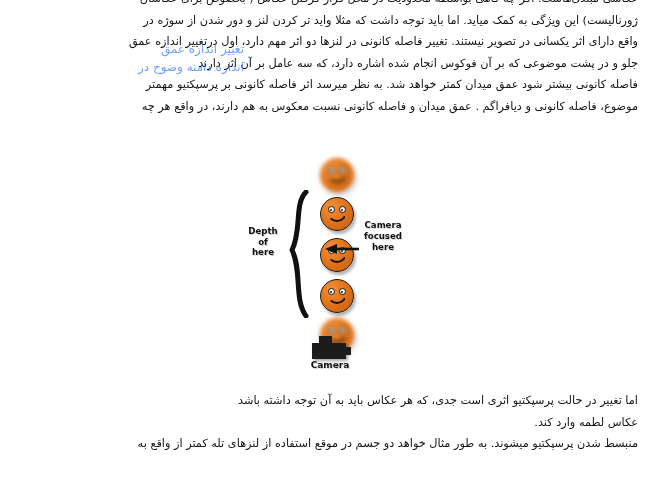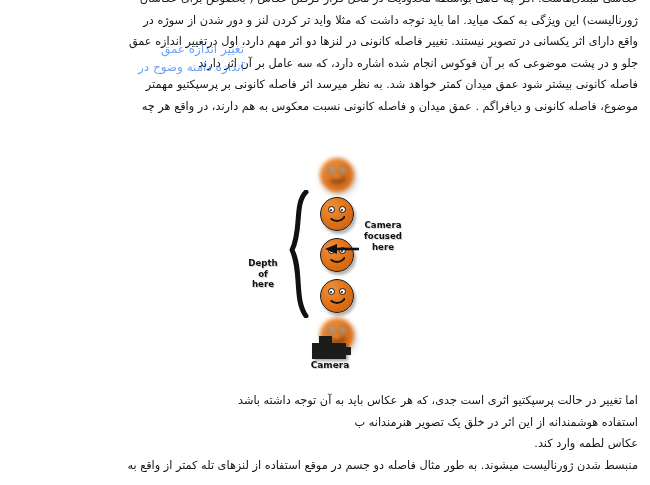--- a/index.html
+++ b/index.html
@@ -115,21 +115,20 @@
     left:0px; top:68px;
     width:46px;
     text-align:center;
     font-family:"DejaVu Sans","Liberation Sans",sans-serif;
     font-size:8.6px;
     font-weight:bold;
     line-height:10.5px;
     color:#111;
     text-shadow:1px 1px 0 rgba(0,0,0,.18);
     direction:ltr;
-    margin-top:32px;
   }
 
   
   .focus-label{
     position:absolute;
     left:112px; top:62px;
     width:62px;
     text-align:center;
     font-family:"DejaVu Sans","Liberation Sans",sans-serif;
     font-size:8.6px;
@@ -262,16 +261,15 @@
   <div class="camera-icon">
     <div class="cam-hump"></div>
     <div class="cam-body"></div>
     <div class="cam-lens"></div>
   </div>
   <div class="camera-caption">Camera</div>
 </div>
 
 <div class="doc" id="para-bottom">
   <p class="ctr">اما تغییر در حالت پرسپکتیو اثری است جدی، که هر عکاس باید به آن توجه داشته باشد</p>
-  <p class="ctr">استفاده هوشمندانه از این اثر در خلق یک تصویر هنرمندانه ب</p>
   <p class="rgt">عکاس لطمه وارد کند.</p>
-  <p>منبسط شدن ژورنالیست میشوند. به طور مثال فاصله دو جسم در موقع استفاده از لنزهای تله کمتر از واقع به</p>
+  <p>منبسط شدن پرسپکتیو میشوند. به طور مثال خواهد دو جسم در موقع استفاده از لنزهای تله کمتر از واقع به</p>
 </div>
 
 </body></html>

